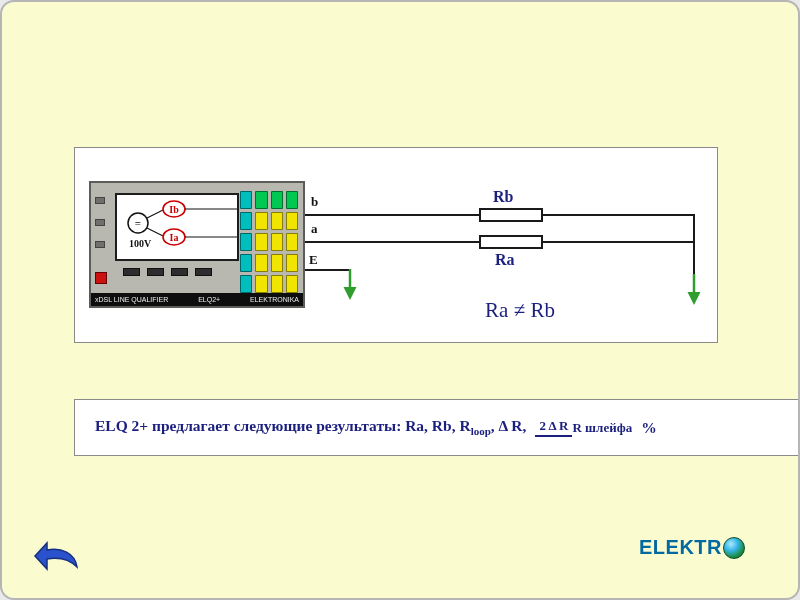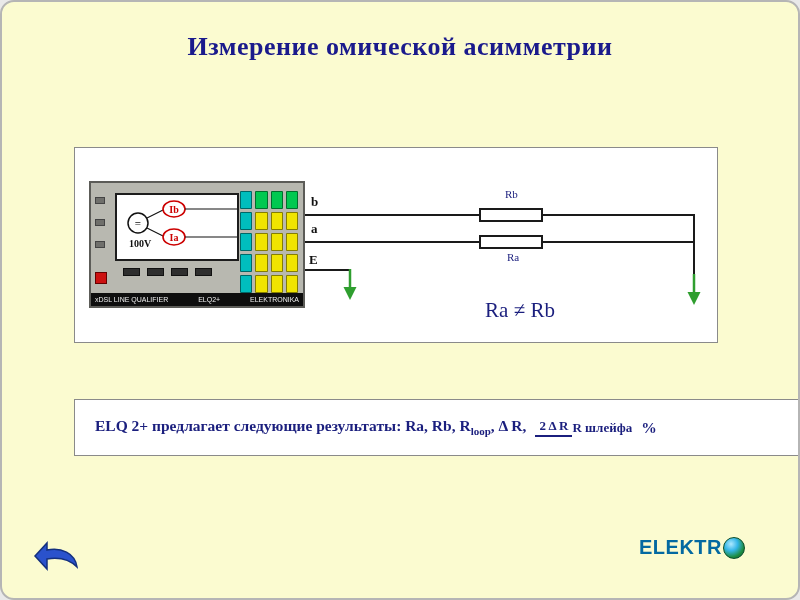--- a/index.html
+++ b/index.html
@@ -40,39 +40,38 @@
   .key { border:1px solid rgba(0,0,0,.45); border-radius:1px; }
   .strip { position:absolute; left:0; bottom:0; width:100%; height:13px; background:#0e0e0e;
     color:#f0f0f0; display:flex; justify-content:space-between; align-items:center;
     padding:0 4px; font-family:"Liberation Sans", sans-serif; font-size:7px; white-space:nowrap; }
 
   
   .hwire, .vwire { position:absolute; background:var(--wire, #1a1a1a); }
   .hwire { height:2px; } .vwire { width:2px; }
   .resistor { position:absolute; width:64px; height:14px; background:#ffffff; border:2px solid var(--wire, #1a1a1a); }
   .wire-label { position:absolute; font-weight:bold; font-size:13px; color:#111; }
-  .r-label { position:absolute; font-weight:normal; font-size:11px; color:var(--label-navy, #1B1F7E);margin-left:12px; }
+  .r-label { position:absolute; font-weight:bold; font-size:16px; color:var(--label-navy, #1B1F7E); }
   .inequality { position:absolute; left:335px; top:150px; width:220px; text-align:center;
     font-size:21px; font-weight:normal; color:var(--label-navy, #1B1F7E); }
   .ground { position:absolute; }
 
   
   .back { position:absolute; left:28px; top:537px; width:52px; height:34px; cursor:pointer; }
   .logo { position:absolute; right:52px; top:534px; font-family:"Liberation Sans", sans-serif;
     font-weight:bold; font-size:20px; color:#0369a1; display:flex; align-items:center; letter-spacing:0.5px;margin-left:32px; }
   .globe { display:inline-block; width:22px; height:22px; border-radius:50%; margin:0 1px;
     background:radial-gradient(circle at 35% 30%, #aee9ff 0%, #35b6e8 35%, #1b8a3a 70%, #0a4d7a 100%);
     border:1px solid #0a4d2a; }
 </style>
 </head>
 <body>
 
 <div class="slide">
 
-  <h1 class="title">Измерение омической асимметрии</h1>
 
   <div class="panel diagram">
 
     <div class="device">
       <div class="side-btn" style="top:14px"></div>
       <div class="side-btn" style="top:36px"></div>
       <div class="side-btn" style="top:58px"></div>
       <div class="power-btn"></div>
 
       <div class="screen">

